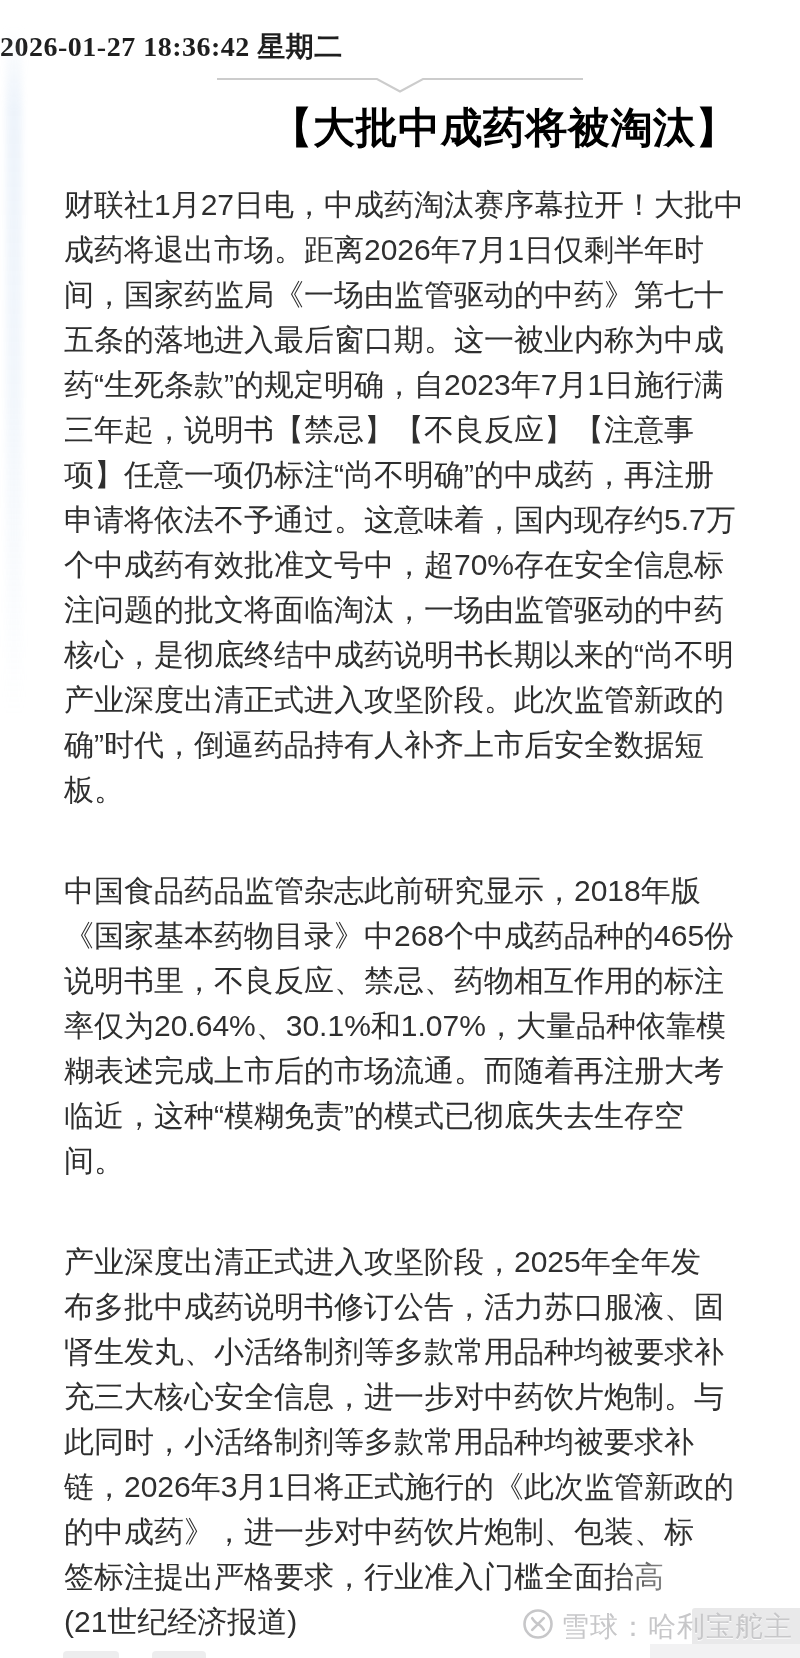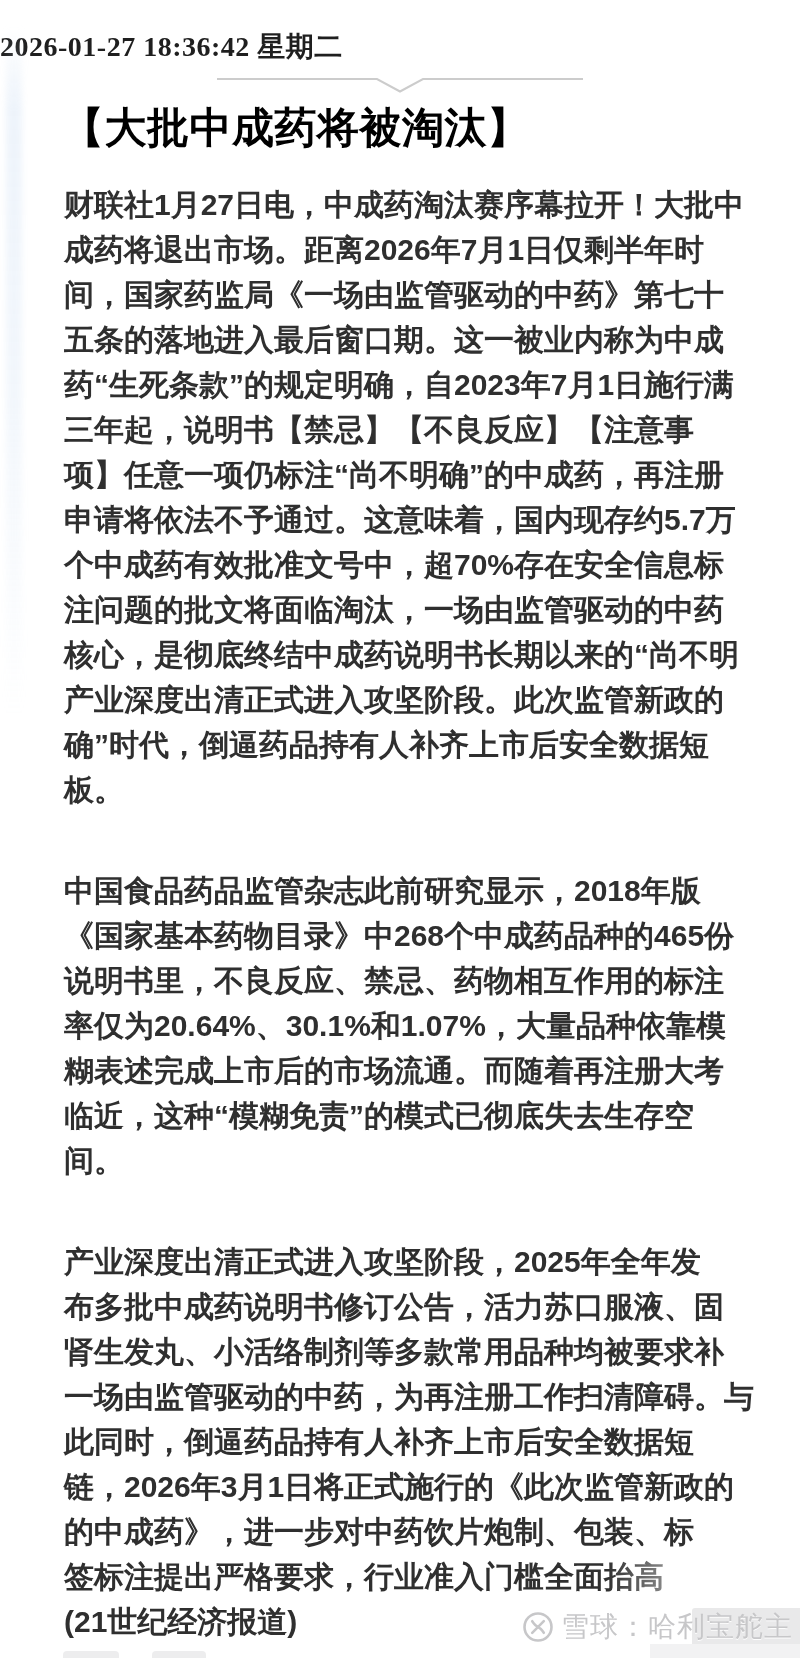--- a/index.html
+++ b/index.html
@@ -43,33 +43,33 @@
   }
   .divider svg { display: block; }
   .title {
     margin: 8px 62px 0 62px;
     font-family: Liberation Serif, serif;
     font-weight: 700;
     font-size: 42px;
     line-height: 52px;
     color: #000000;
     letter-spacing: 0.5px;
+    text-align: right;
   }
   .article {
     margin: 28px 52px 0 64px;
     color: #2f2f2f;
   }
   .para { margin: 0 0 56px 0; }
   .para:last-child { margin-bottom: 0; }
   .line {
     font-size: 30px;
     line-height: 45px;
     white-space: nowrap;
     color: #2f2f2f;
-    font-weight: bold;
   }
   
   .fade-overlay {
     position: absolute;
     left: 606px; top: 1550px;
     width: 190px; height: 52px;
     background: linear-gradient(90deg,
       rgba(255,255,255,0) 0%,
       rgba(255,255,255,0.55) 40%,
       rgba(255,255,255,0.82) 100%);
@@ -88,21 +88,21 @@
     position: absolute;
     left: 650px; top: 1644px;
     width: 150px; height: 14px;
     background: #f2f2f3;
     pointer-events: none;
   }
   .watermark {
     position: absolute;
     right: 7px; top: 1608px;
     display: flex;
-    align-items: center;
+    align-items: flex-start;
     gap: 7px;
     color: #c7c7c9;
   }
   .wm-icon { display: block; }
   .wm-text {
     font-size: 28px;
     line-height: 38px;
     letter-spacing: 1px;
     color: #c7c7c9;
     text-shadow: 0 1px 0 rgba(255,255,255,0.9);
@@ -159,22 +159,22 @@
         <div class="line">说明书里，不良反应、禁忌、药物相互作用的标注</div>
         <div class="line">率仅为20.64%、30.1%和1.07%，大量品种依靠模</div>
         <div class="line">糊表述完成上市后的市场流通。而随着再注册大考</div>
         <div class="line">临近，这种“模糊免责”的模式已彻底失去生存空</div>
         <div class="line">间。</div>
       </div>
     <div class="para">
         <div class="line">产业深度出清正式进入攻坚阶段，2025年全年发</div>
         <div class="line">布多批中成药说明书修订公告，活力苏口服液、固</div>
         <div class="line">肾生发丸、小活络制剂等多款常用品种均被要求补</div>
-        <div class="line">一场由监管驱动的中药，为再注册工作扫清障碍。与</div>
-        <div class="line">此同时，倒逼药品持有人补齐上市后安全数据短</div>
+        <div class="line">充三大核心安全信息，进一步对中药饮片炮制。与</div>
+        <div class="line">此同时，小活络制剂等多款常用品种均被要求补</div>
         <div class="line">链，2026年3月1日将正式施行的《此次监管新政的</div>
         <div class="line">的中成药》，进一步对中药饮片炮制、包装、标</div>
         <div class="line">签标注提出严格要求，行业准入门槛全面抬高</div>
         <div class="line">(21世纪经济报道)</div>
       </div>
   </div>
 
   <div class="fade-overlay"></div>
   <div class="wm-rect1"></div>
   <div class="wm-rect2"></div>

